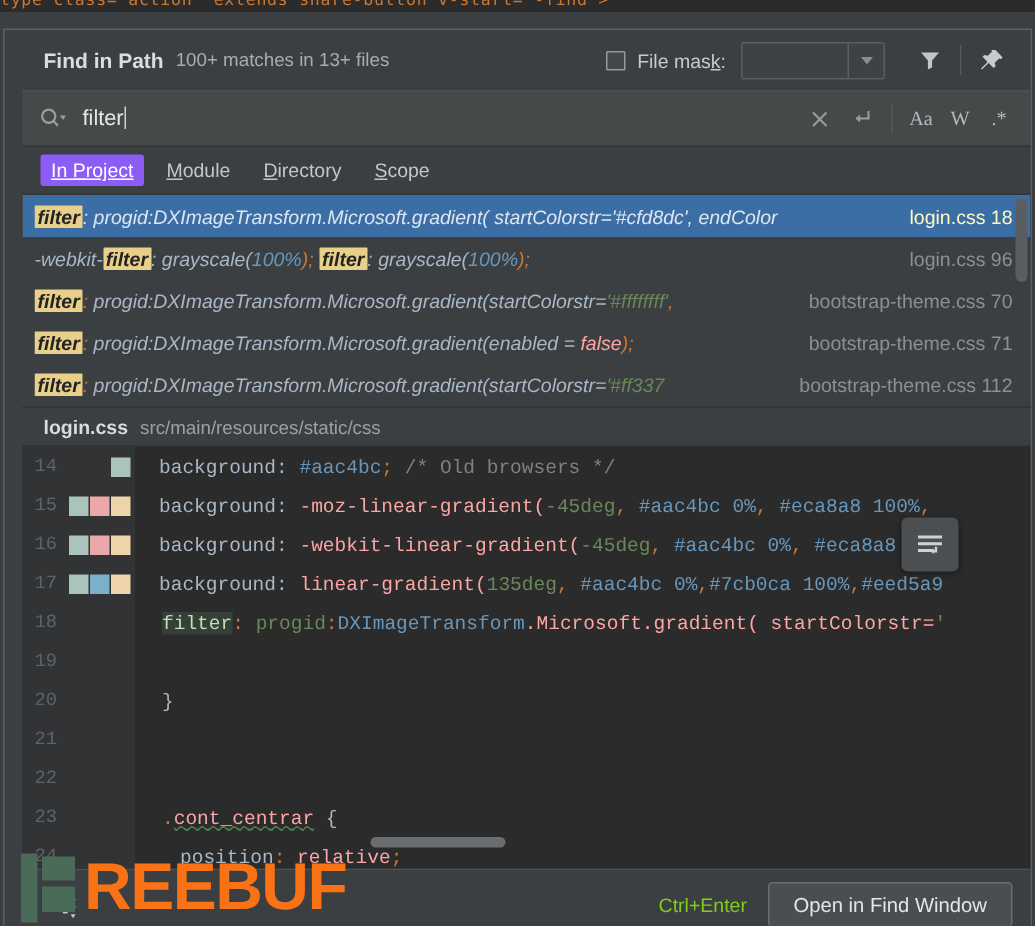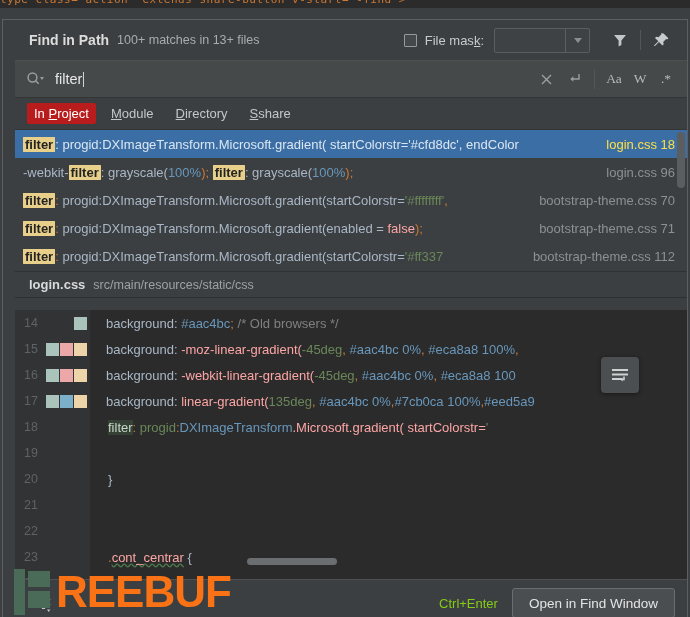--- a/index.html
+++ b/index.html
@@ -98,37 +98,37 @@
     height: 32px; flex: 0 0 32px;
     display: flex; align-items: center;
     padding-left: 12px; background: #3c3f41;
     border-bottom: 1px solid #323435;
   }
   .tab {
     font-size: 13px; color: #c4c7c8;
     padding: 3px 7px; margin-right: 8px; border-radius: 2px;
   }
   .tab u { text-decoration: underline; }
-  .tab.active { background: #b91c1c; color: #ffffff; }
+  .tab.active { background: #8b5cf6; color: #ffffff; text-decoration: underline; }
 
   
   .results {
     flex: 0 0 142px; position: relative;
     background: #3c3f41; overflow: hidden;
     border-bottom: 1px solid #2f3132;
   }
   .row {
     height: 28px; display: flex; align-items: center;
     padding: 0 12px 0 8px; white-space: nowrap; overflow: hidden;
     font-size: 13px; color: #a6a9aa;
   }
   .row.sel { background: #3a6ea5; }
-  .row .txt { flex: 1 1 auto; overflow: hidden; text-overflow: clip; }
+  .row .txt { flex: 1 1 auto; overflow: hidden; text-overflow: clip; font-style: italic; }
   .row .loc { flex: 0 0 auto; color: #8d9091; margin-left: 10px; font-size: 13px; }
-  .row.sel .loc { color: #fde047; }
+  .row.sel .loc { color: #fef9c3; }
   .hl {
     background: #e8d08a; color: #232323; border-radius: 2px;
     padding: 1px 2px; font-weight: 600;
   }
   .c-str  { color: #6a8759; }
   .c-num  { color: #6897bb; }
   .c-fn   { color: #fca5a5; }
   .c-punct{ color: #cc7832; }
   .c-plain{ color: #a9b7c6; }
   .row.sel .c-prop, .row.sel .c-str, .row.sel .c-num,
@@ -149,21 +149,21 @@
     padding-left: 14px; background: #3c3f41;
     border-bottom: 1px solid #2d2f30;
   }
   .path-file { font-size: 13px; font-weight: bold; color: #d9dadb; }
   .path-dir  { font-size: 12.5px; color: #9ea1a2; margin-left: 8px; }
 
   
   .code {
     flex: 1 1 auto; position: relative;
     background: #2b2b2b; overflow: hidden;
-    font-family: Liberation Sans, sans-serif; font-size: 13px; margin-top: 12px;
+    font-family: Liberation Mono, monospace; font-size: 13px;
   }
   .cline { height: 26px; display: flex; align-items: center; white-space: nowrap; }
   .gutter {
     flex: 0 0 75px; height: 26px; display: flex; align-items: center;
     justify-content: flex-end; background: #313335; color: #606366;
     font-size: 12.5px; padding-right: 3px;
   }
   .gnum { width: 22px; text-align: right; }
   .swatches { display: flex; margin-left: 5px; width: 44px; justify-content: flex-end; }
   .sw { width: 13px; height: 13px; margin-left: 1px; }
@@ -276,21 +276,21 @@
       <span class="sep-v"></span>
       <span class="opt-btn">Aa</span>
       <span class="opt-btn">W</span>
       <span class="opt-btn">.*</span>
     </div>
 
     <div class="tabs" id="tabs">
         <span class="tab active"><span>In </span><u>P</u><span>roject</span></span>
         <span class="tab"><span></span><u>M</u><span>odule</span></span>
         <span class="tab"><span></span><u>D</u><span>irectory</span></span>
-        <span class="tab"><span></span><u>S</u><span>share</span></span>
+        <span class="tab"><span></span><u>S</u><span>cope</span></span>
       </div>
 
     <div class="results">
       <div id="rows">
           <div class="row sel">
             <span class="txt"><span class="hl">filter</span><span class="c-punct">: </span><span class="c-plain">progid:DXImageTransform.Microsoft.gradient( startColorstr=</span><span class="c-str">'#cfd8dc'</span><span class="c-plain">, endColor</span></span>
             <span class="loc">login.css 18</span>
           </div>
           <div class="row">
             <span class="txt"><span class="c-plain">-webkit-</span><span class="hl">filter</span><span class="c-plain">: grayscale(</span><span class="c-num">100%</span><span class="c-punct">); </span><span>   </span><span class="hl">filter</span><span class="c-plain">: grayscale(</span><span class="c-num">100%</span><span class="c-punct">);</span></span>

